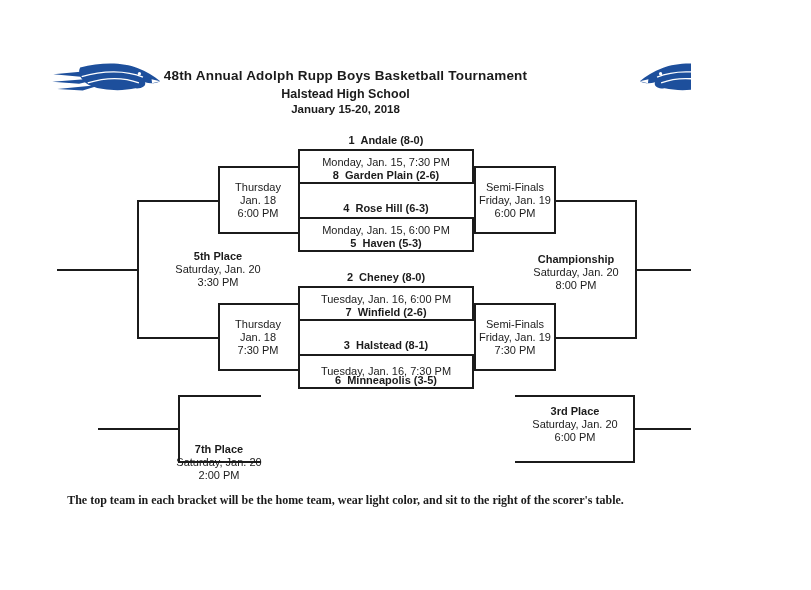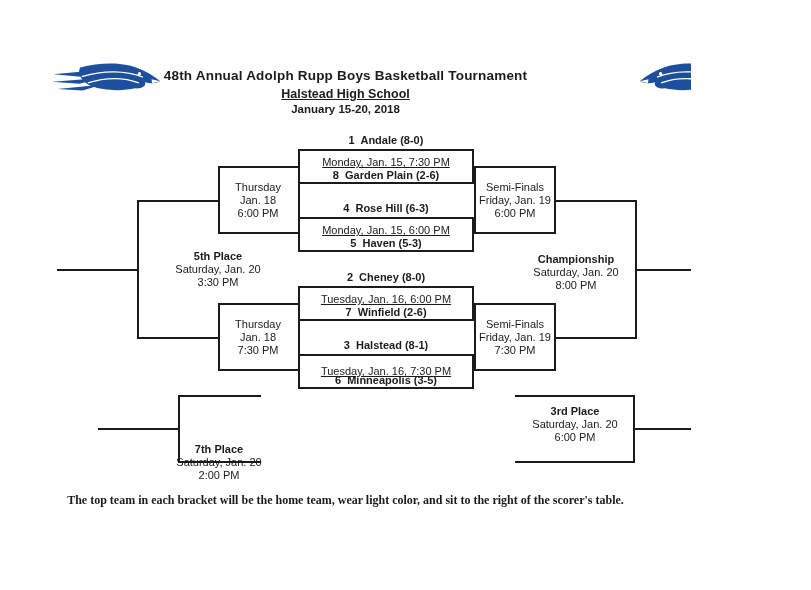--- a/index.html
+++ b/index.html
@@ -7,36 +7,36 @@
     position:relative;
     width:691px;height:590px;
     background:#ffffff;
     font-family:"Liberation Sans", sans-serif;
     color:#1b1b1b;
     overflow:hidden;
   }
   
   .hdr{position:absolute;left:0;width:100%;text-align:center;}
   #title{top:68px;font-size:13.5px;font-weight:bold;letter-spacing:.2px;}
-  #school{top:87px;font-size:12.5px;font-weight:bold;text-decoration:underline;}
+  #school{top:87px;font-size:12.5px;font-weight:bold;}
   #dates{top:103px;font-size:11.5px;font-weight:bold;}
   .logo{position:absolute;top:60px;width:112px;height:38px;}
   #logo-left{left:52px;}
   #logo-right{left:636px;transform:scaleX(-1);}
   
   .hline,.vline{position:absolute;background:#1b1b1b;}
   .hline{height:2px;}
   .vline{width:2px;}
   .rect{position:absolute;border:2px solid #1b1b1b;box-sizing:border-box;background:transparent;}
   
   .lbl{position:absolute;text-align:center;font-size:11px;line-height:13px;}
   .lbl .b{font-weight:bold;}
   .team{position:absolute;width:176px;left:298px;text-align:center;
         font-size:11px;font-weight:bold;white-space:pre;}
-  .gtime{position:absolute;width:176px;left:298px;text-align:center;font-size:11px;text-decoration:underline;}
+  .gtime{position:absolute;width:176px;left:298px;text-align:center;font-size:11px;}
   #note{position:absolute;left:0;top:493px;width:100%;text-align:center;
         font-family:"Liberation Serif", serif;font-weight:bold;font-size:12px;}
 </style>
 </head>
 <body>
 
 <div id="page">
 
   <span class="logo" id="logo-left">
     <svg viewBox="0 0 220 75" width="112" height="38">

